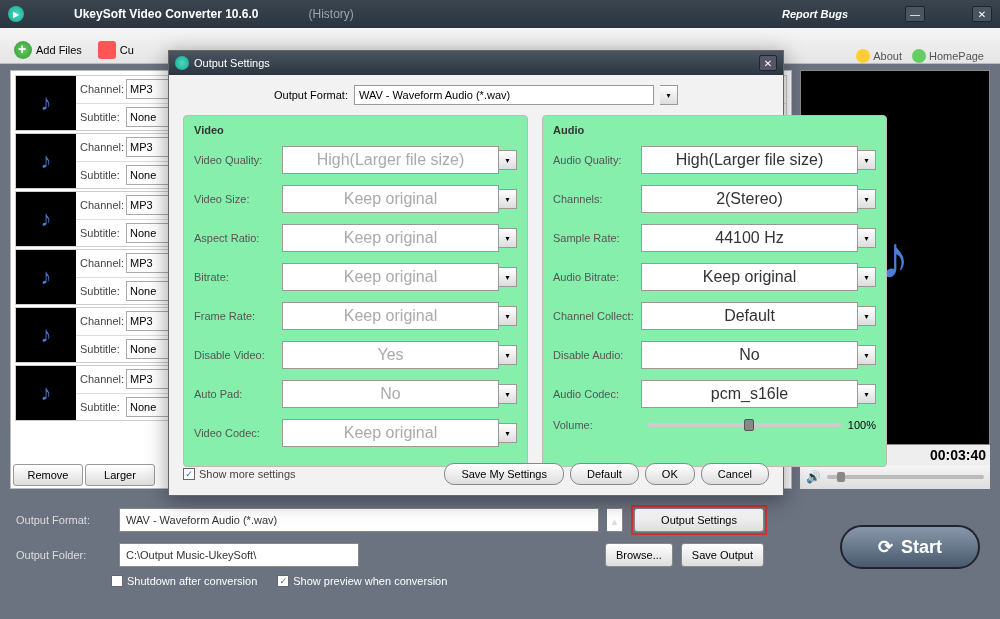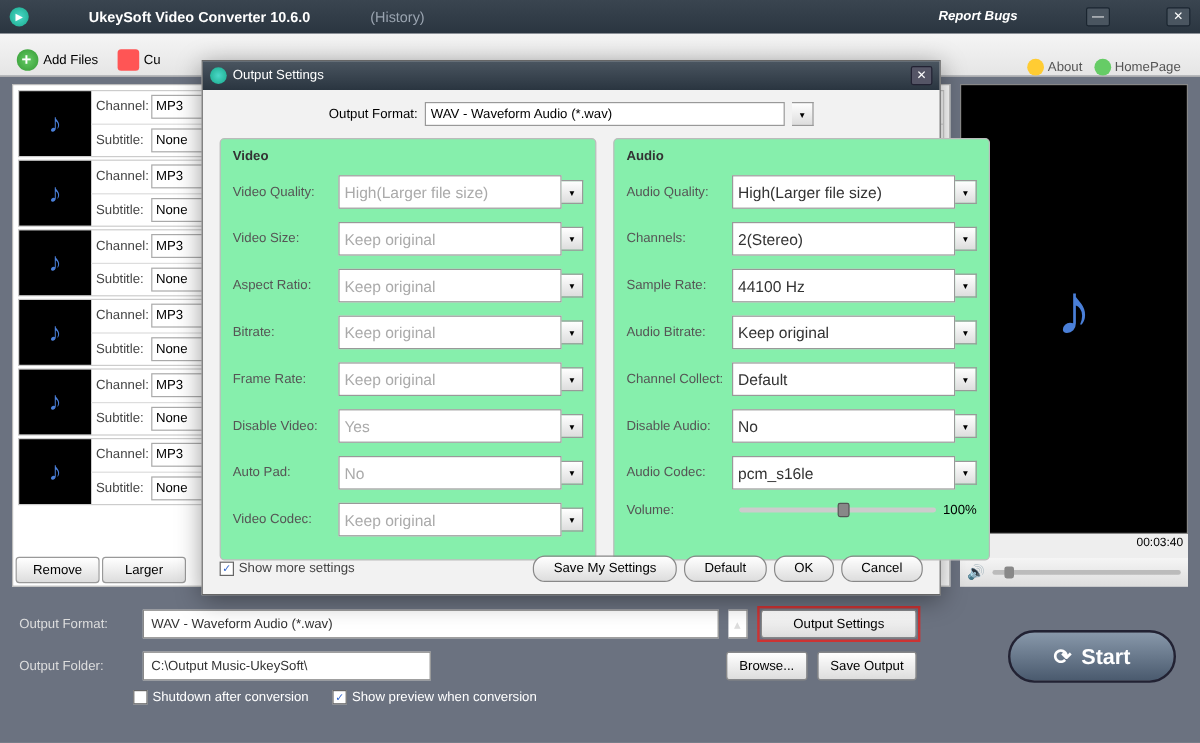--- a/index.html
+++ b/index.html
@@ -35,21 +35,21 @@
 .finfo{flex:1;display:flex;flex-direction:column;}
 .frow{flex:1;display:flex;align-items:center;border-bottom:1px solid #ddd;font-size:11px;}
 .frow:last-child{border-bottom:none;}
 .flabel{width:50px;padding-left:4px;color:#444;}
 .fsel{flex:1;height:20px;border:1px solid #aaa;background:#fff;font-size:11px;padding:0 3px;margin-right:4px;}
 .listbtns{position:absolute;bottom:2px;left:2px;right:2px;display:flex;gap:2px;}
 .lbtn{width:70px;height:22px;border:1px solid #999;background:linear-gradient(#fff,#ddd);font-size:11px;cursor:pointer;border-radius:3px;}
 
 .preview{width:190px;display:flex;flex-direction:column;}
 .pvid{flex:1;background:#000;border:1px solid #888;display:flex;align-items:center;justify-content:center;color:#4a7fd8;font-size:60px;position:relative;}
-.ptime{height:20px;text-align:right;font-size:10px;padding:2px 4px;background:#eee;}
+.ptime{height:20px;text-align:right;font-size:14px;padding:2px 4px;background:#eee;font-weight:bold;}
 .pctrl{height:24px;background:linear-gradient(#f5f5f5,#ddd);display:flex;align-items:center;padding:0 6px;gap:6px;}
 .volslider{flex:1;height:4px;background:#bbb;border-radius:2px;position:relative;}
 .volslider::after{content:"";position:absolute;left:10px;top:-3px;width:8px;height:10px;background:#888;border-radius:2px;}
 
 
 .bottom{position:absolute;left:0;right:0;bottom:0;height:124px;background:#6b7280;padding:10px 16px;font-size:11px;color:#ddd;}
 .brow{display:flex;align-items:center;margin-bottom:8px;gap:8px;}
 .blabel{width:95px;}
 .bfield{height:24px;border:1px solid #888;background:#fff;color:#333;padding:0 6px;font-size:11px;}
 .bfield.fmt{width:480px;}
@@ -68,21 +68,21 @@
 .dlgtitle .spacer{flex:1;}
 .dlgclose{width:18px;height:16px;background:#556;border:1px solid #223;border-radius:2px;display:flex;align-items:center;justify-content:center;font-size:10px;cursor:pointer;}
 .dlgbody{padding:10px 14px;}
 .outfmt{display:flex;align-items:center;justify-content:center;gap:6px;margin-bottom:10px;font-size:11px;}
 .outfmt .sel{width:300px;height:20px;border:1px solid #999;background:#fff;font-size:11px;padding:0 4px;}
 .cols{display:flex;gap:14px;}
 .panel{flex:1;border:1px solid #bbb;border-radius:4px;padding:8px 10px;background:#86efac;}
 .panel h4{font-size:11px;font-weight:bold;color:#333;margin-bottom:10px;}
 .prow{display:flex;align-items:center;margin-bottom:11px;font-size:11px;}
 .plabel{width:88px;color:#555;}
-.psel{flex:1;height:20px;border:1px solid #999;background:#fff;color:#333;font-size:13px;padding:13px 4px;}
+.psel{flex:1;height:20px;border:1px solid #999;background:#fff;color:#333;font-size:16px;padding:13px 4px;text-align:center;}
 .psel.dis{color:#aaa;}
 .dropbtn{width:18px;height:20px;border:1px solid #999;border-left:none;background:linear-gradient(#fff,#ddd);display:flex;align-items:center;justify-content:center;font-size:8px;cursor:pointer;}
 .slider{flex:1;height:4px;background:#ccc;border-radius:2px;position:relative;margin:0 6px;}
 .slider .sh{position:absolute;left:50%;top:-4px;width:10px;height:12px;background:#888;border:1px solid #555;border-radius:2px;}
 .dlgfoot{position:absolute;bottom:10px;left:14px;right:14px;display:flex;align-items:center;gap:6px;}
 .showmore{display:flex;align-items:center;gap:4px;font-size:11px;color:#444;}
 .dlgfoot .spacer{flex:1;}
 .fbtn{height:22px;padding:0 16px;border:1px solid #888;background:linear-gradient(#fff,#ddd);font-size:11px;cursor:pointer;border-radius:10px;}
 </style>
 </head>

